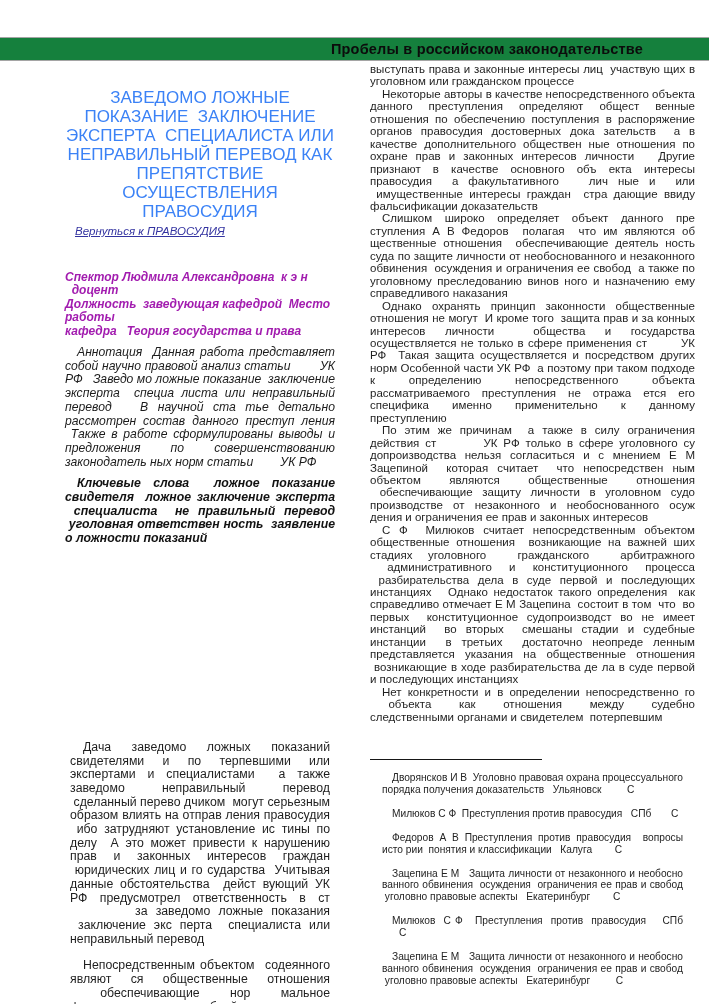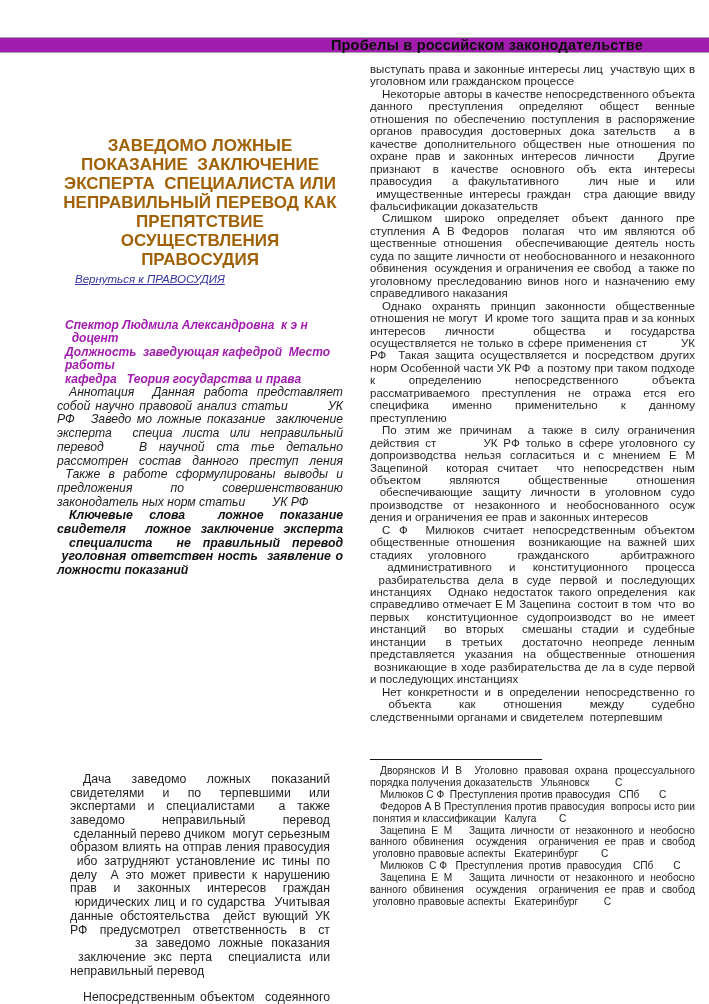--- a/index.html
+++ b/index.html
@@ -1,62 +1,62 @@
 <!DOCTYPE html>
 <html lang="ru"><head>
 <meta charset="utf-8">
 <style>
   html,body { margin:0; padding:0; background:#ffffff; }
   .page {
     position:relative; width:709px; height:1004px; background:#ffffff;
     font-family:"Liberation Sans", sans-serif; color:#1f1f1f; overflow:hidden;
   }
   .header-bar {
-    position:absolute; left:0; top:37px; width:709px; height:16px;
-    background:#a21caf; box-sizing:border-box;
+    position:absolute; left:0; top:37px; width:709px; height:24px;
+    background:#15803d; box-sizing:border-box;
     border-top:1px solid #a5a5a5; border-bottom:1px solid #a5a5a5;
     display:flex; align-items:center; justify-content:flex-end; padding-right:66px;
   }
   .header-title { font-size:14.5px; font-weight:bold; color:#0c0c0c; letter-spacing:0.2px; }
 
   .col-left  { position:absolute; left:57px;  top:88px; width:286px; }
   .col-right { position:absolute; left:370px; top:63px; width:325px; }
 
-  .title { font-size:17px; font-weight:bold; line-height:19px; text-align:center; color:#a16207;margin-top:48px; }
+  .title { font-size:17px; font-weight:normal; line-height:19px; text-align:center; color:#3b82f6; }
 
   .links { margin:4px 0 0 18px; }
   .links a {
     display:block; font-size:11.5px; font-style:italic; line-height:12.5px;
     color:#3333a0; text-decoration:underline; margin:0;
   }
 
   .author {
     margin:33px 0 0 8px; font-size:12px; font-weight:bold; font-style:italic;
     line-height:13.5px; color:#a21caf;
   }
 
-  .abstract-block p, .keywords-block p { margin:0; }
+  .abstract-block p, .keywords-block p { margin:8px; }
   .abstract {
     margin:7px 0 0 8px; font-size:12.2px; font-style:italic; line-height:13.7px;
     text-align:justify; text-indent:12px; color:#1c1c1c;
   }
   .keywords {
     margin:0 0 0 8px; font-size:12.3px; font-style:italic; font-weight:bold;
     line-height:13.7px; text-align:justify; text-indent:12px; color:#121212;
   }
 
   .left-body { margin-top:195px; }
   p.body-l { margin:13px; font-size:12.3px; line-height:13.7px; text-align:justify; text-indent:13px; }
   p.body-r { margin:0; font-size:11.5px; line-height:12.45px; text-align:justify; text-indent:12px; }
   p.noindent { text-indent:0; }
   .it { }
 
   .footnotes { margin-top:36px; }
   .fn-rule { width:172px; height:0; border-top:1px solid #161616; margin:0 0 5px 0; }
-  p.footnote { margin:0; font-size:10.2px; line-height:11.9px; text-align:justify; text-indent:10px; color:#242424; }
+  p.footnote { margin:12px; font-size:10.2px; line-height:11.9px; text-align:justify; text-indent:10px; color:#242424; }
 </style>
 </head>
 <body>
 
 <div class="page">
 
   <div class="header-bar">
     <span class="header-title">Пробелы в российском законодательстве</span>
   </div>
 

